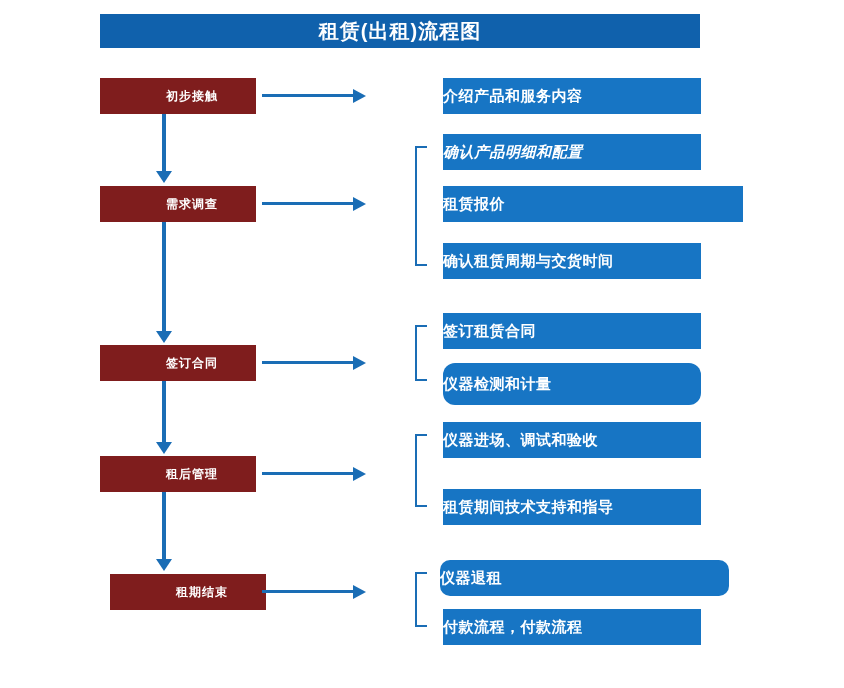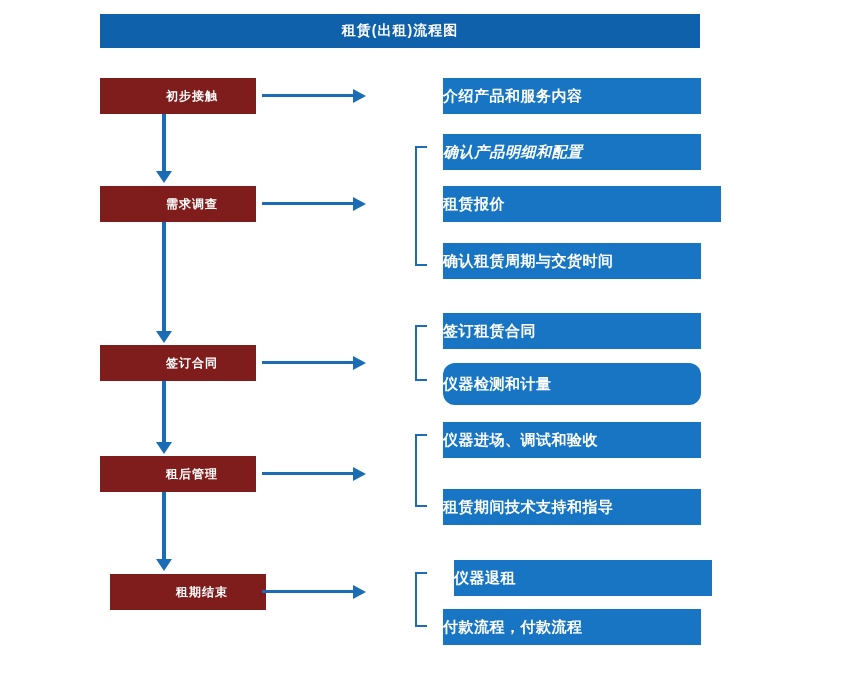--- a/index.html
+++ b/index.html
@@ -19,21 +19,21 @@
     height: 688px;
   }
   .title-bar {
     position: absolute;
     left: 100px;
     top: 14px;
     width: 600px;
     height: 34px;
     background: #1061ac;
     color: #ffffff;
-    font-size: 14px;
+    font-size: 20px;
     font-weight: bold;
     display: flex;
     align-items: center;
     justify-content: center;
     letter-spacing: 1px;
   }
   .stage-box {
     position: absolute;
     background: #7f1d1d;
     color: #ffffff;
@@ -124,22 +124,22 @@
   <div class="h-arrow" style="left:262px;top:472px;width:92px;"></div>
   <div class="h-arrow" style="left:262px;top:590px;width:92px;"></div>
 
   <div class="bracket" style="left:415px;top:146px;height:120px;"></div>
   <div class="bracket" style="left:415px;top:325px;height:56px;"></div>
   <div class="bracket" style="left:415px;top:434px;height:73px;"></div>
   <div class="bracket" style="left:415px;top:572px;height:55px;"></div>
 
   <div class="detail-box" style="left:443px;top:78px;width:258px;height:36px;">介绍产品和服务内容</div>
   <div class="detail-box" style="left:443px;top:134px;width:258px;height:36px;font-style:italic;">确认产品明细和配置</div>
-  <div class="detail-box" style="left:443px;top:186px;width:278px;height:36px;text-align:right;">租赁报价</div>
+  <div class="detail-box" style="left:443px;top:186px;width:300px;height:36px;text-align:right;">租赁报价</div>
   <div class="detail-box" style="left:443px;top:243px;width:258px;height:36px;">确认租赁周期与交货时间</div>
   <div class="detail-box" style="left:443px;top:313px;width:258px;height:36px;">签订租赁合同</div>
   <div class="detail-box" style="left:443px;top:363px;width:258px;height:42px;border-radius:12px;">仪器检测和计量</div>
   <div class="detail-box" style="left:443px;top:422px;width:258px;height:36px;">仪器进场、调试和验收</div>
   <div class="detail-box" style="left:443px;top:489px;width:258px;height:36px;">租赁期间技术支持和指导</div>
-  <div class="detail-box" style="left:454px;top:560px;width:258px;height:36px;">仪器退租</div>
+  <div class="detail-box" style="left:440px;top:560px;width:289px;height:36px;border-radius:10px;">仪器退租</div>
   <div class="detail-box" style="left:443px;top:609px;width:258px;height:36px;">付款流程，付款流程</div>
 
 </div>
 
 </body></html>

